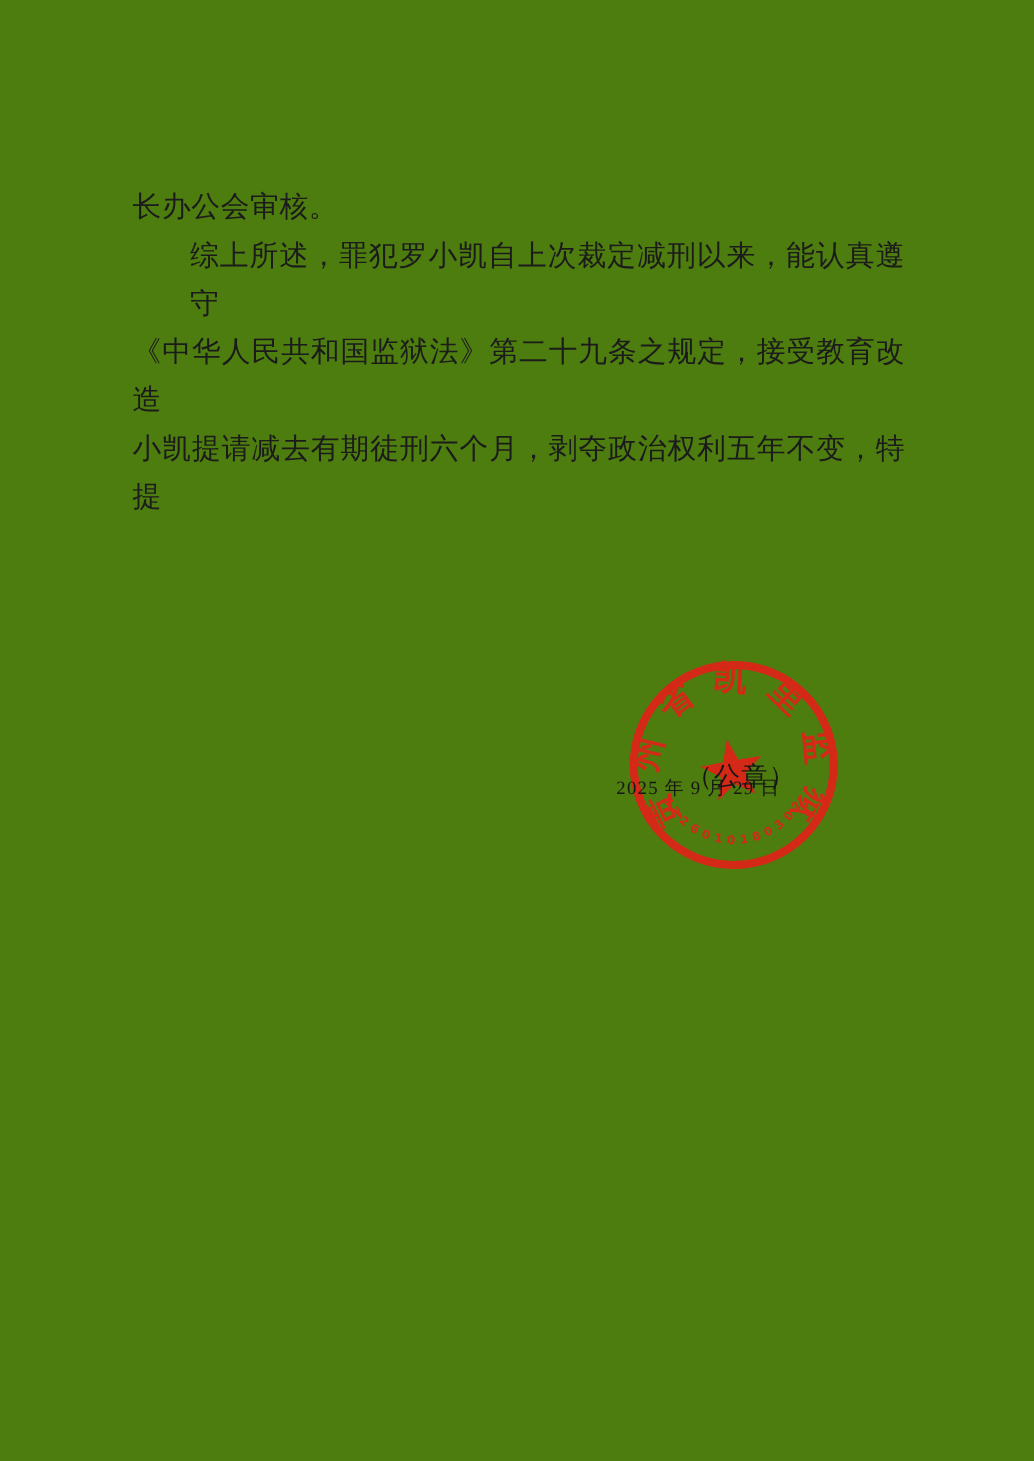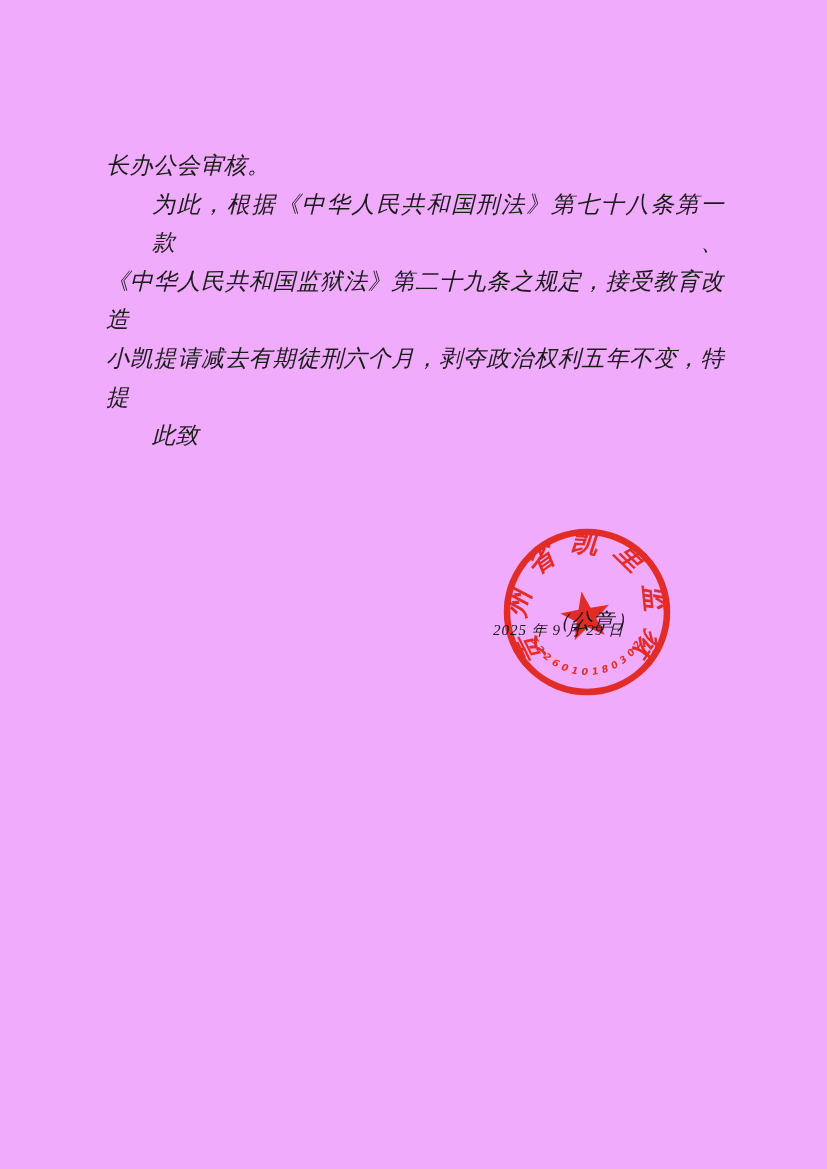--- a/index.html
+++ b/index.html
@@ -4,24 +4,23 @@
 <style>
   html, body {
     margin: 0;
     padding: 0;
     background: #ffffff;
   }
   .page {
     position: relative;
     width: 827px;
     height: 1169px;
-    background: #f0abfc;
+    background: #4d7c0f;
     overflow: hidden;
     font-family: "Liberation Serif", serif;
-    font-style: italic;
   }
   .body-text {
     position: absolute;
     left: 106px;
     top: 147px;
     width: 618px;
     font-size: 23px;
     line-height: 38.6px;
     color: #1b1b1b;
     letter-spacing: 0.5px;
@@ -85,24 +84,23 @@
     white-space: nowrap;
   }
 </style>
 </head>
 <body>
 
 <div class="page">
 
   <div class="body-text">
     <div class="line">长办公会审核。</div>
-    <div class="line indent jfull">为此，根据《中华人民共和国刑法》第七十八条第一款、</div>
+    <div class="line indent jfull">综上所述，罪犯罗小凯自上次裁定减刑以来，能认真遵守</div>
     <div class="line jfull">《中华人民共和国监狱法》第二十九条之规定，接受教育改造</div>
     <div class="line jfull">小凯提请减去有期徒刑六个月，剥夺政治权利五年不变，特提</div>
-    <div class="line indent">此致</div>
   </div>
 
   <svg class="seal" viewBox="0 0 176 176" xmlns="http://www.w3.org/2000/svg">
     <defs>
       <path id="arc-org" d="M 47.1 131.9 A 60 60 0 1 1 128.9 131.9" fill="none"></path>
       <path id="arc-code" d="M 33.4 119.5 A 63 63 0 0 0 142.6 119.5" fill="none"></path>
     </defs>
     <circle class="ring" cx="88" cy="88" r="80"></circle>
     <polygon class="star" points="0,-26 6.11,-8.41 24.73,-8.03 9.89,3.21 15.28,21.03 0,10.4 -15.28,21.03 -9.89,3.21 -24.73,-8.03 -6.11,-8.41" transform="translate(87 93) rotate(-10)"></polygon>
     <text class="org-text" text-anchor="middle" transform="rotate(4 88 88)">

